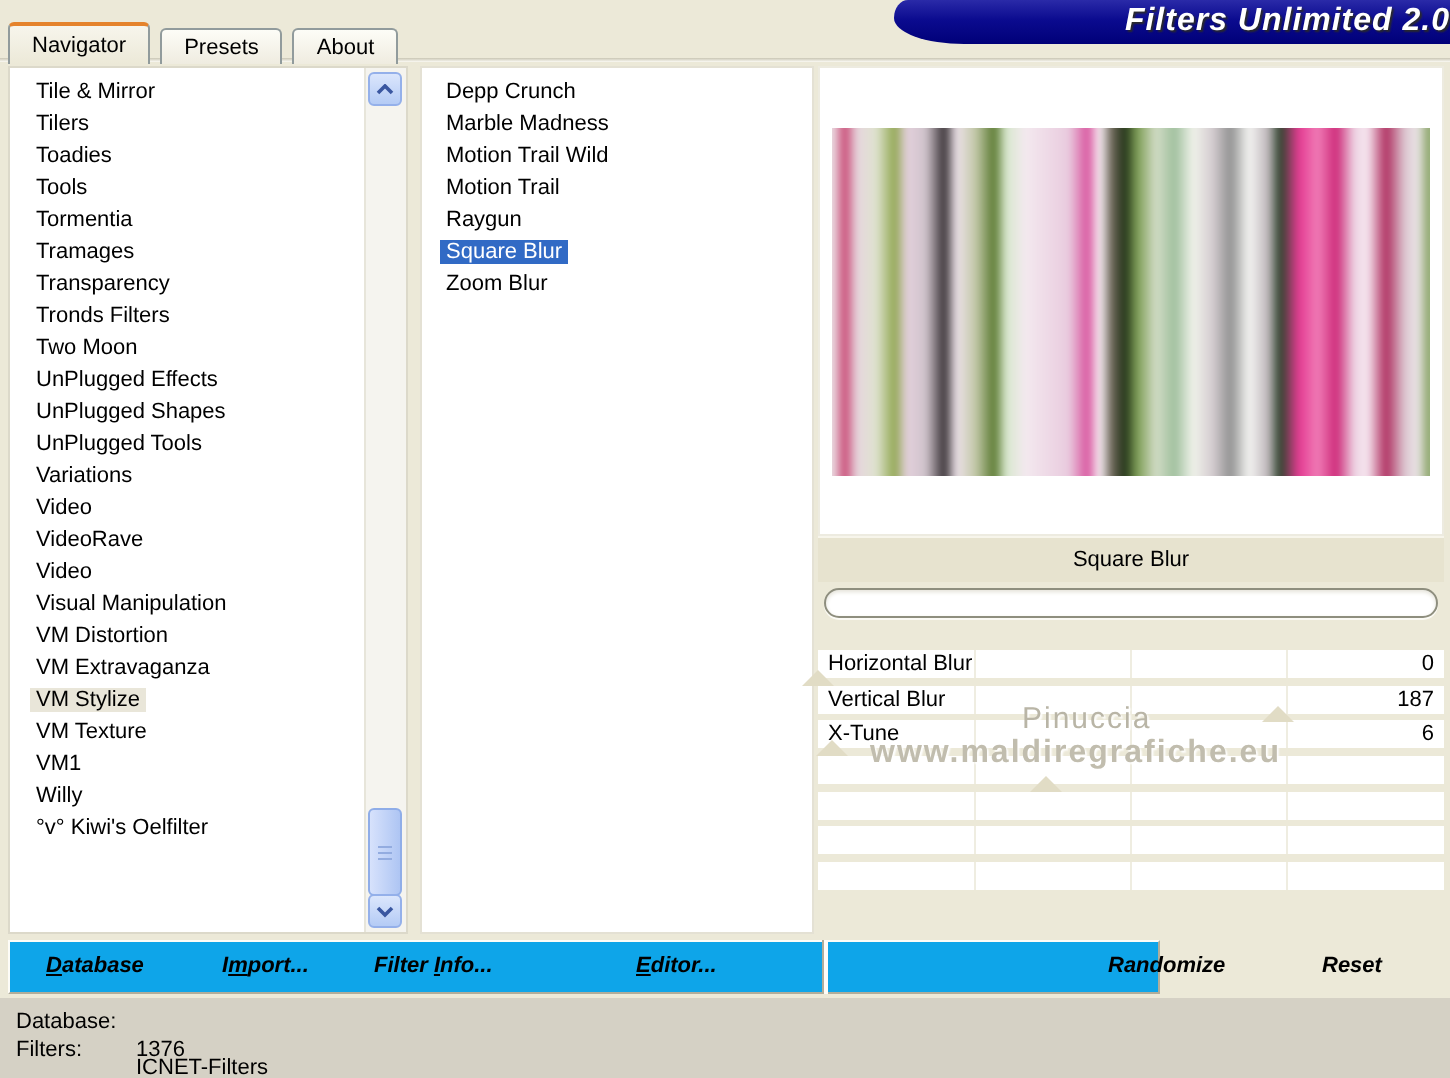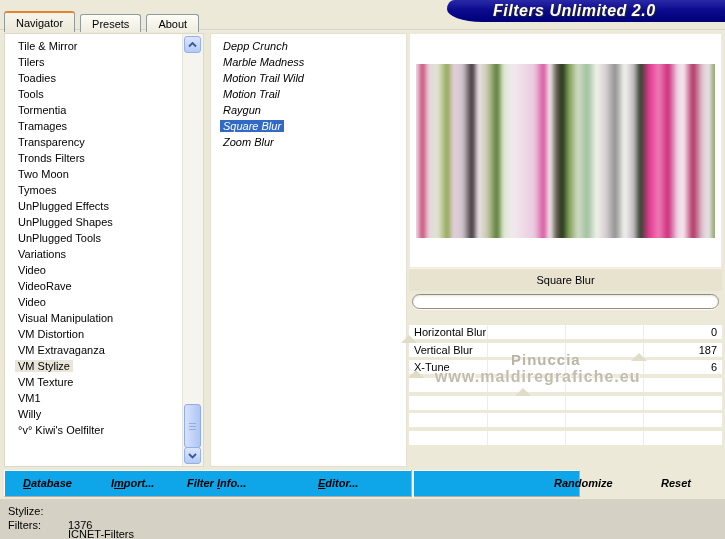--- a/index.html
+++ b/index.html
@@ -12,21 +12,21 @@
   }
   
   .banner{
     position:absolute;top:0;left:447px;right:0;height:22px;
     background:linear-gradient(180deg,#2a2aa8 0%,#0b0b8f 45%,#000078 100%);
     border-top-left-radius:14px 18px;
     border-bottom-left-radius:70px 26px;
   }
   .banner-text{
     color:#fff;font-weight:bold;font-style:italic;font-size:16px;
-    line-height:21px;text-align:left;padding-left:46px;
+    line-height:21px;text-align:right;padding-left:46px;
     letter-spacing:.5px;text-shadow:1px 1px 1px #2a2a2a;
     white-space:nowrap;
   }
   .top-groove{position:absolute;top:29px;left:0;right:0;height:2px;
     background:linear-gradient(180deg,#c9c6b4,#fbfaf4);}
   
   .tabs{position:absolute;top:11px;left:4px;display:flex;gap:5px;height:21px;z-index:3;}
   .tab{
     background:linear-gradient(180deg,#fdfdf7,#efece0);
     border:1px solid #919b9c;border-bottom:none;
@@ -57,21 +57,21 @@
   .scroll-thumb{
     position:absolute;left:1px;width:17px;top:370px;height:44px;box-sizing:border-box;
     background:linear-gradient(90deg,#d7e2fc,#aec5f3);
     border:1px solid #8fadе8;border:1px solid #8fade8;border-radius:3px;
   }
   .scroll-thumb::after{
     content:"";position:absolute;left:4px;right:4px;top:18px;height:8px;
     background:repeating-linear-gradient(180deg,#93ace0 0 1px,transparent 1px 3px);
   }
   
-  .filter-panel{position:absolute;left:210px;top:33px;width:197px;height:434px;background:#fff;border:1px solid #e4e1d4;box-sizing:border-box;font-style:italic;}
+  .filter-panel{position:absolute;left:210px;top:33px;width:197px;height:434px;background:#fff;border:1px solid #e4e1d4;box-sizing:border-box;}
   .filter-list{padding:4px 0 0 12px;}
   .filter-item{height:16px;line-height:16px;white-space:nowrap;cursor:default;}
   .filter-item .sel{background:#316ac5;color:#fff;padding:0 3px;margin-left:-3px;}
   
   .preview-panel{position:absolute;left:409px;top:33px;width:313px;height:434px;}
   .preview-box{position:absolute;top:0;left:0;right:0;height:235px;background:#fff;border:1px solid #edebe0;box-sizing:border-box;}
   .preview-img{position:absolute;left:6px;top:30px;width:299px;height:174px;overflow:hidden;}
   .preview-img-inner{position:absolute;top:-6px;bottom:-6px;left:-6px;right:-6px;filter:blur(1.6px);}
   .filter-title-strip{
     position:absolute;top:235px;left:0;right:0;height:23px;
@@ -97,21 +97,21 @@
     cursor:default;
   }
   .param-label{position:absolute;left:5px;}
   .param-value{position:absolute;right:5px;}
   .param-tri{
     position:absolute;width:0;height:0;z-index:2;
     border-left:8px solid transparent;border-right:8px solid transparent;
     border-bottom:8px solid #e1dcc5;
     transform:translateX(-50%);
   }
-  .wm1{position:absolute;top:318px;left:102px;font-size:15px;font-weight:bold;
+  .wm1{position:absolute;top:318px;left:102px;font-size:15px;font-weight:normal;
        color:#b9b5a6;text-shadow:1px 1px 1px #fff;letter-spacing:1px;z-index:5;}
   .wm2{position:absolute;top:335px;left:26px;font-size:16px;font-weight:bold;
        color:#c1bdae;text-shadow:1px 1px 1px #fff;letter-spacing:1px;z-index:5;}
   
   .toolbar{
     position:absolute;left:4px;top:470px;width:576px;height:27px;box-sizing:border-box;
     background:#0ea5e9;
     border:1px solid;border-color:#fdfcf7 #b1ad9a #b1ad9a #fdfcf7;font-style:italic;
   }
   .toolbar-divider{position:absolute;left:406px;top:-1px;bottom:-1px;width:3px;
@@ -141,21 +141,20 @@
   <div class="cat-list" id="cat-list">
       <div class="cat-item"><span>Tile &amp; Mirror</span></div>
       <div class="cat-item"><span>Tilers</span></div>
       <div class="cat-item"><span>Toadies</span></div>
       <div class="cat-item"><span>Tools</span></div>
       <div class="cat-item"><span>Tormentia</span></div>
       <div class="cat-item"><span>Tramages</span></div>
       <div class="cat-item"><span>Transparency</span></div>
       <div class="cat-item"><span>Tronds Filters</span></div>
       <div class="cat-item"><span>Two Moon</span></div>
-      <div class="cat-item"><span>Tymoes</span></div>
       <div class="cat-item"><span>UnPlugged Effects</span></div>
       <div class="cat-item"><span>UnPlugged Shapes</span></div>
       <div class="cat-item"><span>UnPlugged Tools</span></div>
       <div class="cat-item"><span>Variations</span></div>
       <div class="cat-item"><span>Video</span></div>
       <div class="cat-item"><span>VideoRave</span></div>
       <div class="cat-item"><span>Video</span></div>
       <div class="cat-item"><span>Visual Manipulation</span></div>
       <div class="cat-item"><span>VM Distortion</span></div>
       <div class="cat-item"><span>VM Extravaganza</span></div>
@@ -231,19 +230,19 @@
 <div class="tb-btn" style="left: 18px;"><span></span><u>D</u><span>atabase</span></div>
     <div class="tb-btn" style="left: 106px;"><span>I</span><u>m</u><span>port...</span></div>
     <div class="tb-btn" style="left: 182px;"><span>Filter </span><u>I</u><span>nfo...</span></div>
     <div class="tb-btn" style="left: 282px; margin-left: 31px;"><span></span><u>E</u><span>ditor...</span></div>
     <div class="tb-btn" style="left: 549px;">Randomize</div>
     <div class="tb-btn" style="left: 656px;">Reset</div>
   </div>
 
 <div class="bottom-strip">
   <div id="status-rows">
-      <div class="status-label" style="top: 6px;">Stylize:</div>
+      <div class="status-label" style="top: 6px;">Database:</div>
       <div class="status-value" style="top: 6px; margin-top: 23px;">ICNET-Filters</div>
       <div class="status-label" style="top: 20px;">Filters:</div>
       <div class="status-value" style="top: 20px;">1376</div>
     </div>
   <div id="footer-buttons"></div>
 </div>
 
 </body></html>

